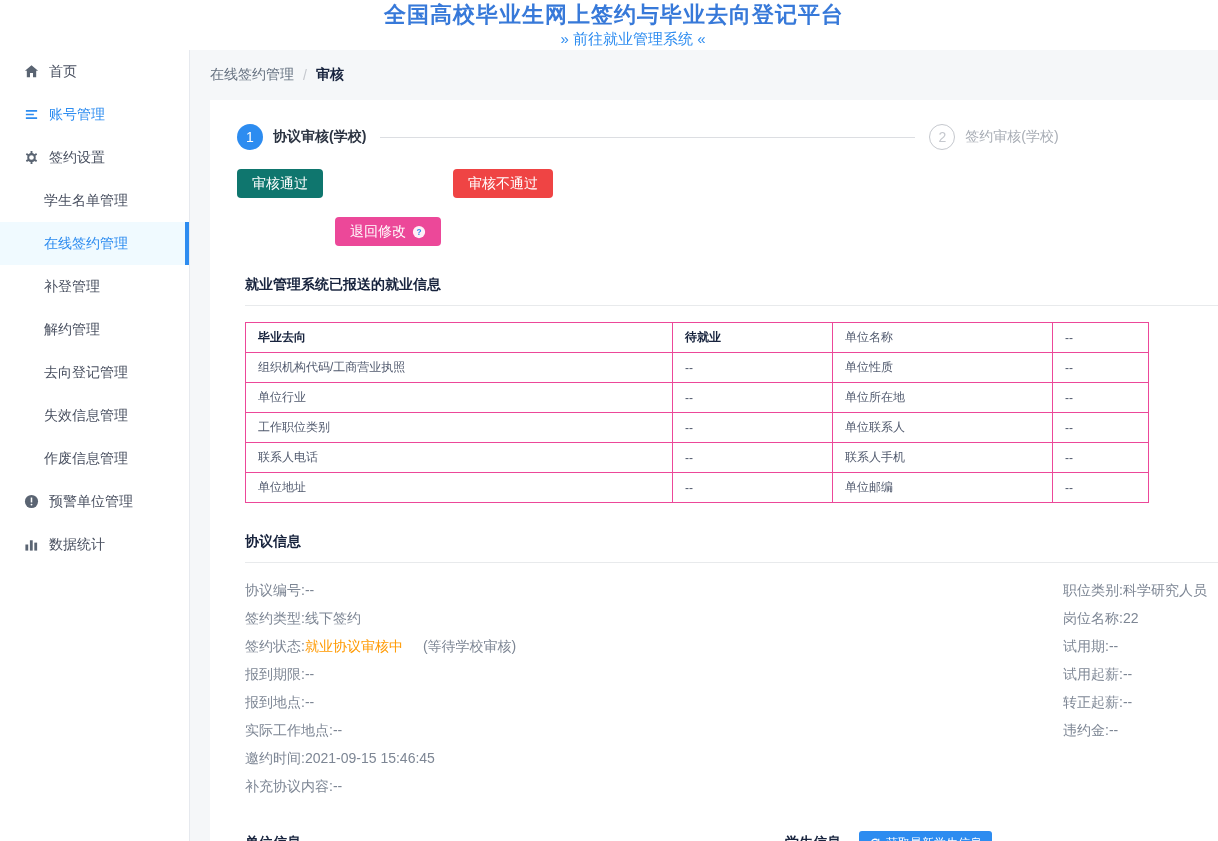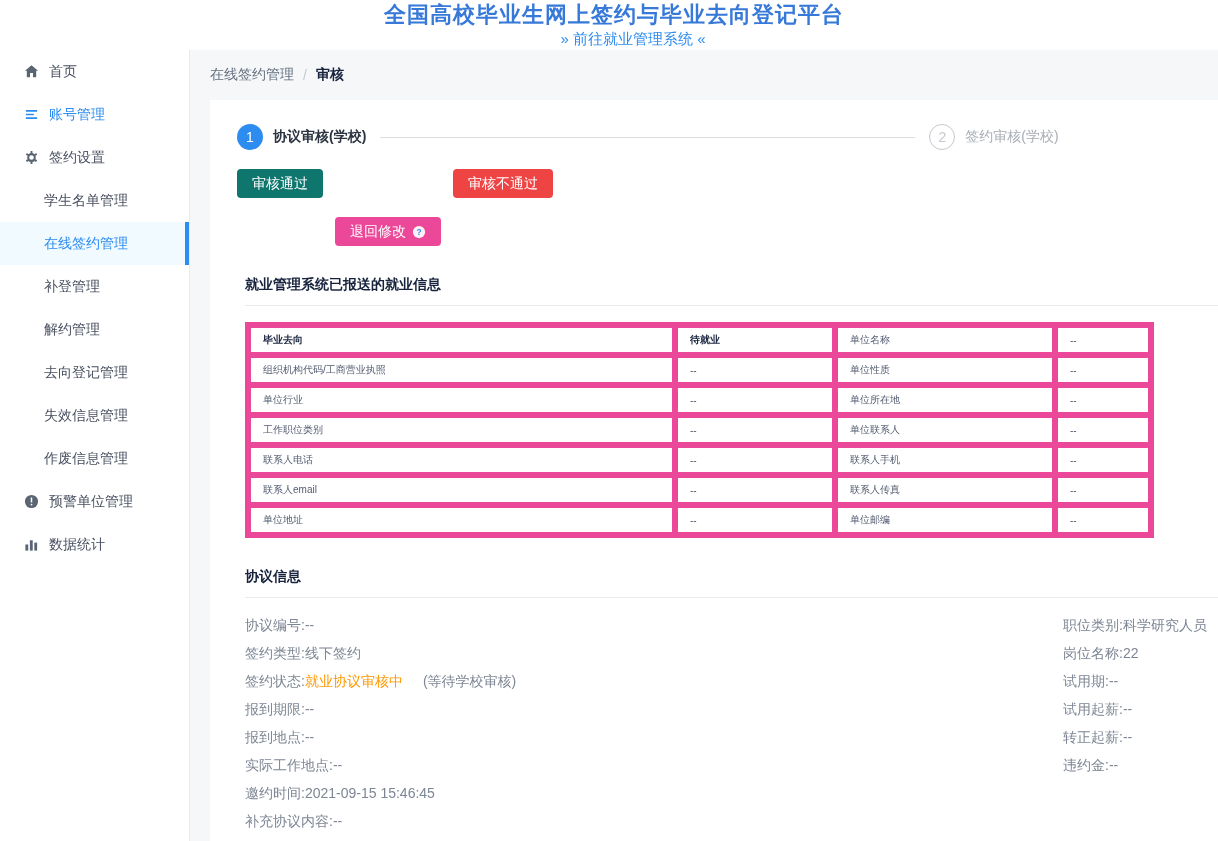--- a/index.html
+++ b/index.html
@@ -55,21 +55,21 @@
   .btn-red { background:#ef4444; }
   .qicon { margin-left:6px; display:inline-flex; }
 
   
   .section { margin-left:8px; }
   .section-title { margin-top:30px; font-size:14px; font-weight:bold; color:#17233d; }
   .divider { border-bottom:1px solid #e8eaec; margin-top:11px; }
 
   
   table.report { border-collapse:collapse; margin-top:16px; table-layout:fixed; }
-  table.report td { border:6px solid #ec4899; height:30px; padding:0 12px; font-size:10px; color:#515a6e;
+  table.report td { border:1px solid #ec4899; height:30px; padding:0 12px; font-size:12px; color:#515a6e;
     white-space:nowrap; overflow:hidden; }
   table.report td.hd { font-weight:bold; color:#17233d; }
 
   
   .agr-columns { display:flex; margin-top:13px; }
   .agr-left { width:818px; flex:none; }
   .agr-right { flex:1; }
   .agr-row { line-height:28px; font-size:14px; color:#7d8694; white-space:nowrap; }
   .status-orange { color:#ff9900; }
   .status-note { margin-left:20px; }
@@ -232,26 +232,20 @@
             <td>单位联系人</td>
             <td>--</td>
           </tr>
           <tr>
             <td>联系人电话</td>
             <td>--</td>
             <td>联系人手机</td>
             <td>--</td>
           </tr>
           <tr>
-            <td>联系人email</td>
-            <td>--</td>
-            <td>联系人传真</td>
-            <td>--</td>
-          </tr>
-          <tr>
             <td>单位地址</td>
             <td>--</td>
             <td>单位邮编</td>
             <td>--</td>
           </tr>
         </tbody>
           </table>
       </div>
 
       <div class="section">

